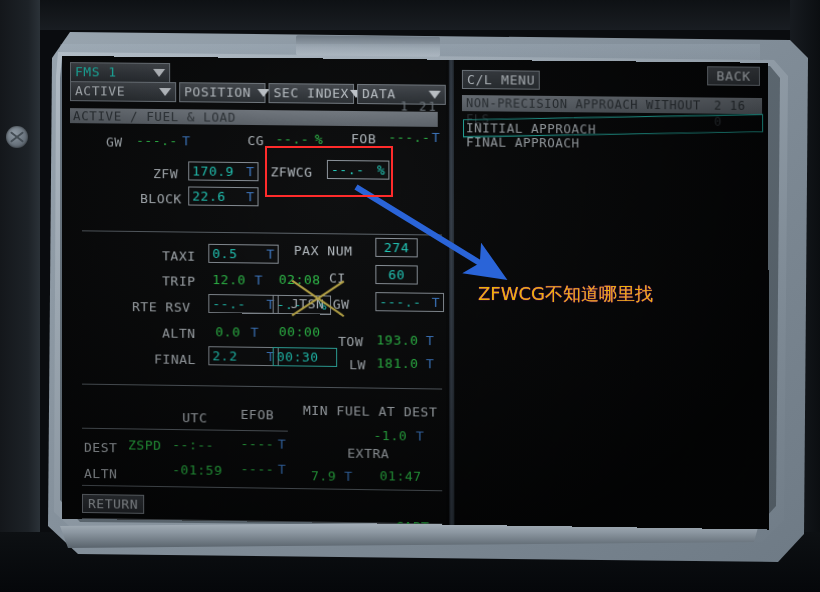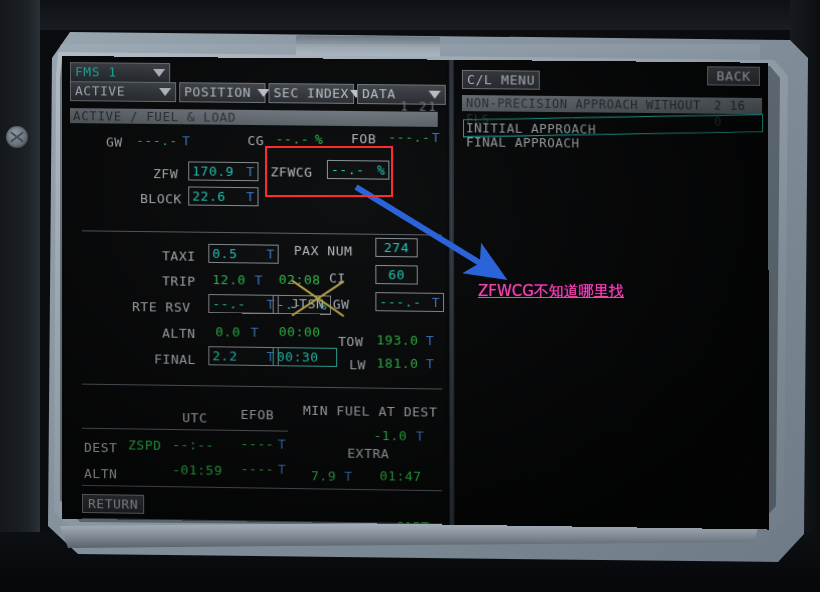--- a/index.html
+++ b/index.html
@@ -207,24 +207,23 @@
   }
   .cl-item { position: absolute; color: #aeb5bb; font-size: 12.5px; letter-spacing: .5px; }
 
   
   .anno-rect {
     position: absolute; left: 265px; top: 146px; width: 128px; height: 51px;
     border: 2px solid #ff2b2b; z-index: 40;
   }
   .anno-text {
     position: absolute; left: 478px; top: 282px;
-    color: #ec4899; font-size: 15px; z-index: 40;
+    color: #eab308; font-size: 18px; z-index: 40;
     font-family: "DejaVu Sans", sans-serif; white-space: nowrap;
     text-shadow: 0 0 1px #e81ae8;
-    text-decoration: underline;
   }
   #arrow { position: absolute; left: 0; top: 0; width: 820px; height: 592px; z-index: 39; pointer-events: none; }
 </style>
 </head>
 <body>
 
 <div id="root">
 
   <div class="bg-dark-top"></div>
   <div class="bg-dark-left"></div>

